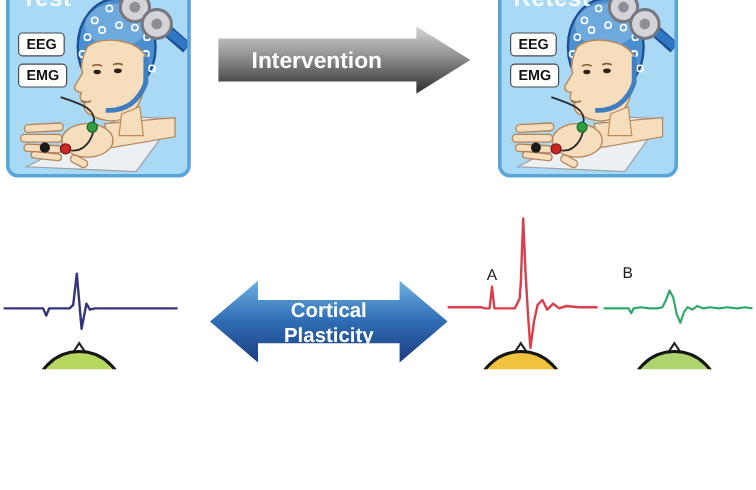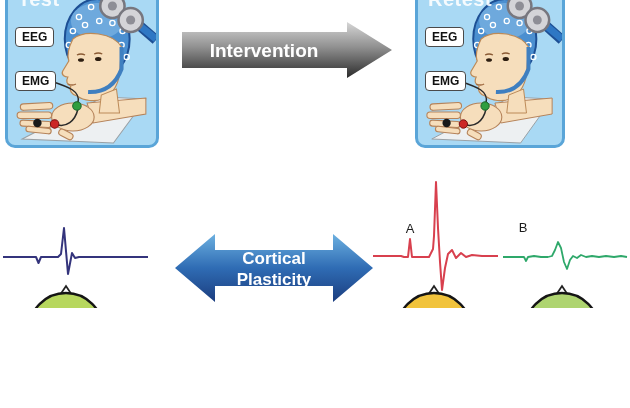--- a/index.html
+++ b/index.html
@@ -19,21 +19,21 @@
     font-size:20px;font-weight:bold;color:rgba(255,255,255,.88);
     letter-spacing:.5px;
   }
   .scene{position:absolute;left:0;top:0;width:100%;height:100%;}
   .tag{
     position:absolute;left:7px;background:#ffffff;border:1.5px solid #4a4a4a;
     border-radius:4px;padding:1px 6px;font-size:12px;font-weight:bold;color:#111;
     line-height:16px;
   }
   .tag.eeg{top:46px;}
-  .tag.emg{top:90px;}
+  .tag.emg{top:72px;}
   #overlay{position:absolute;left:0;top:0;width:630px;height:408px;}
   #overlay text{font-family:"Liberation Sans",sans-serif;}
   .arrow-label{fill:#ffffff;font-weight:bold;}
   .trace-label{fill:#1c1c1c;font-size:13px;}
   .contour{stroke:#2b2b2b;stroke-width:.9;}
 </style>
 </head>
 <body>
 
 <svg width="0" height="0" style="position:absolute" aria-hidden="true">

